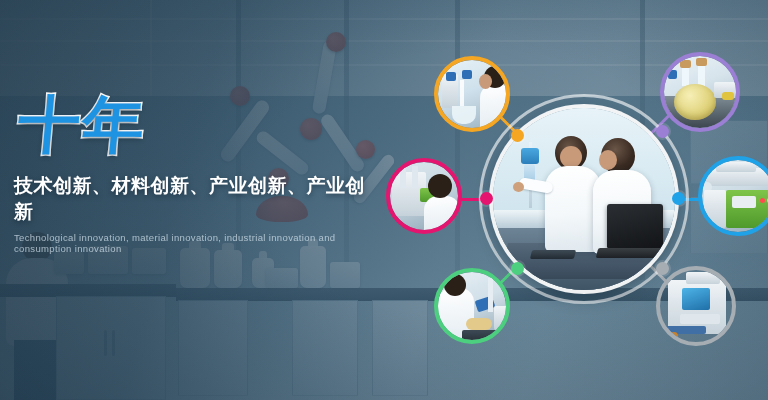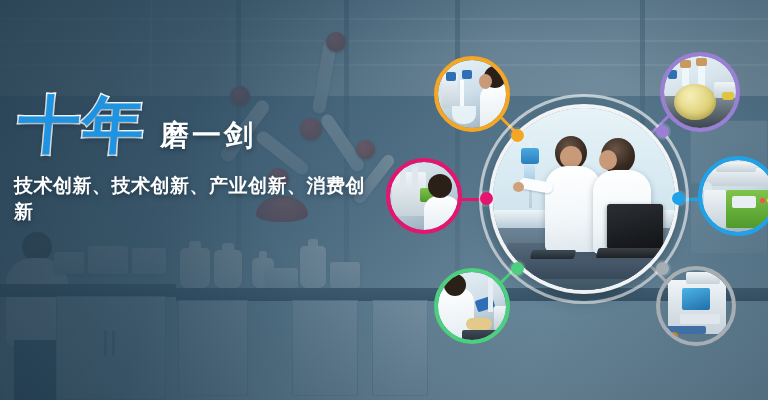--- a/index.html
+++ b/index.html
@@ -348,24 +348,24 @@
     <div class="cabinet" style="left:690px;top:196px;width:78px;height:58px;opacity:.5;"></div>
 
     <div class="bg-grade"></div>
     <div class="bg-vignette"></div>
   </div>
 
   <div class="copy">
     <div class="line1">
       <div class="brush">十年</div>
       <div class="stack">
-        <div class="stack-a">磨一剑</div>
-      </div>
-    </div>
-    <div class="line3">技术创新、技术创新、产业创新、消费创新</div>
+      </div>
+    </div>
+    <div class="line3">技术创新、材料创新、产业创新、产业创新</div>
+    <div class="line4">Technological innovation, material innovation, industrial innovation and consumption innovation</div>
   </div>
 
   <div class="cluster">
 
     <div class="spoke" style="left:122px;top:105px;width:62px;background:linear-gradient(90deg,#f5a623,#f5a623);transform:rotate(225deg);"></div>
     <div class="spoke" style="left:250px;top:105px;width:62px;background:linear-gradient(90deg,#9b7fd4,#9b7fd4);transform:rotate(-45deg);"></div>
     <div class="spoke" style="left:96px;top:168px;width:52px;background:#e5156f;transform:rotate(180deg);"></div>
     <div class="spoke" style="left:276px;top:168px;width:52px;background:#1fa2e8;"></div>
     <div class="spoke" style="left:122px;top:232px;width:62px;background:#4ccf7e;transform:rotate(135deg);"></div>
     <div class="spoke" style="left:250px;top:232px;width:62px;background:#a6aeb4;transform:rotate(45deg);"></div>

